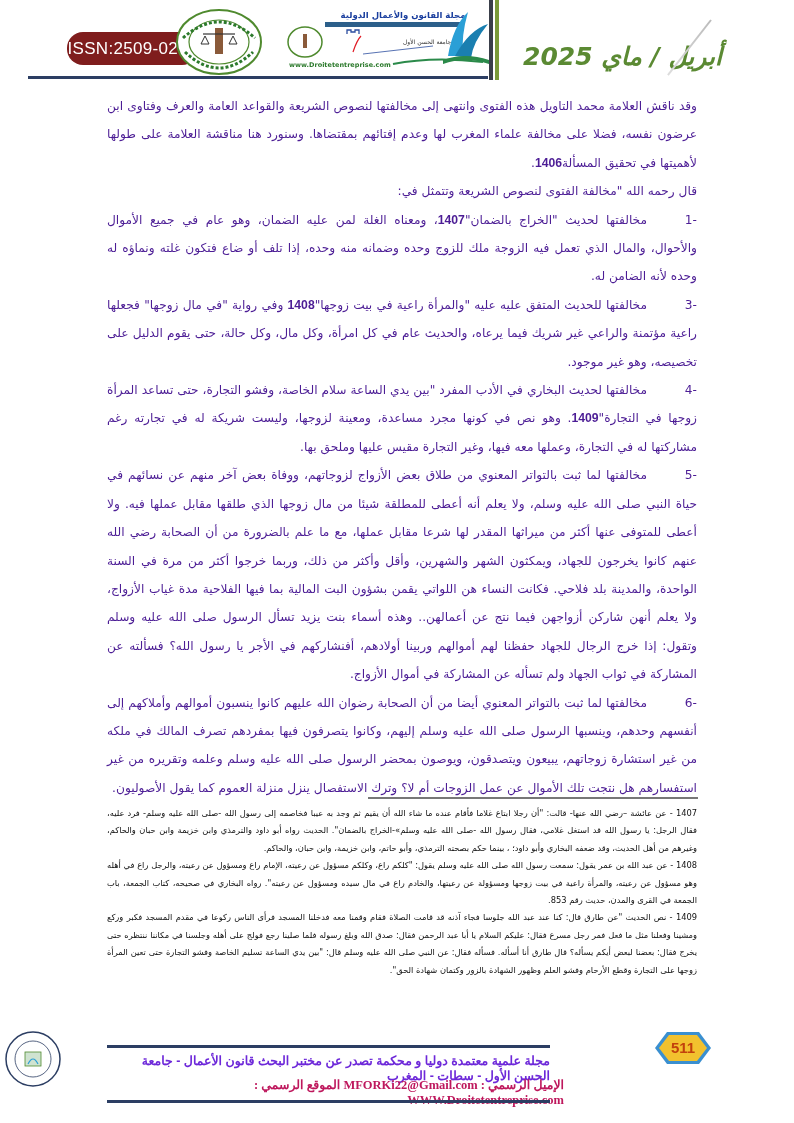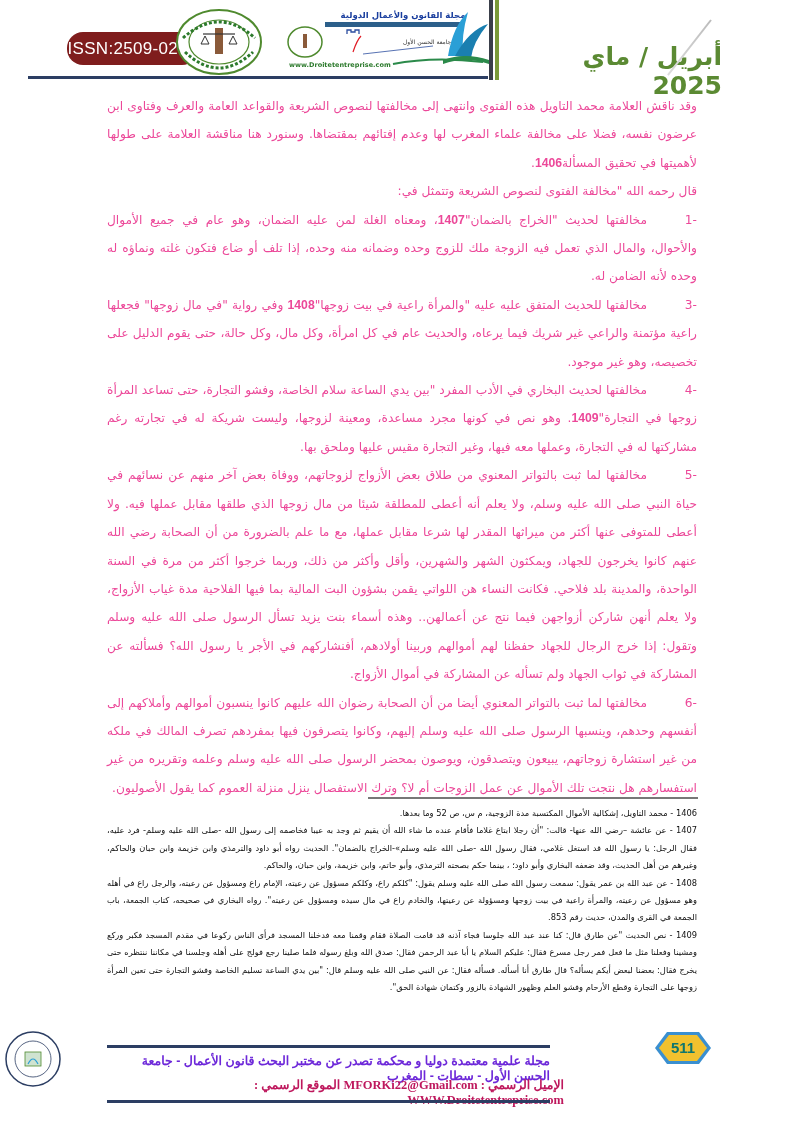--- a/index.html
+++ b/index.html
@@ -7,37 +7,37 @@
   
   .header { position:absolute; left:0; top:0; width:794px; height:80px; }
   .issn { position:absolute; left:31px; top:32px; width:131px; height:33px; background:#7f1d1d; border-radius:16px; color:#fff; font-family:"Liberation Sans", sans-serif; font-size:17px; font-weight:normal; line-height:33px; text-align:center; letter-spacing:0.3px;margin-left:36px; }
   .lab-logo { position:absolute; left:175px; top:8px; width:88px; height:68px; }
   .journal-logo { position:absolute; left:283px; top:6px; width:210px; height:64px; }
   .vbar1 { position:absolute; left:489px; top:0; width:4px; height:80px; background:#3a3f4a; }
   .vbar2 { position:absolute; left:495px; top:0; width:4px; height:80px; background:#7a9a3a; }
   .issue-line { position:absolute; left:520px; top:3px; width:200px; text-align:left; direction:ltr; font-family:"DejaVu Sans", sans-serif; font-weight:bold; }
   .issue-num { color:#e01b24; font-size:21px; }
   .issue-label { color:#1a3e9e; font-size:21px; }
-  .issue-date { position:absolute; left:512px; top:42px; width:210px; direction:ltr; text-align:left; color:#5b8a33; font-size:25px; font-weight:bold; font-family:"DejaVu Sans", sans-serif; }
+  .issue-date { position:absolute; left:512px; top:42px; width:210px; direction:ltr; text-align:left; color:#5b8a33; font-size:25px; font-weight:bold; font-family:"DejaVu Sans", sans-serif;font-style:italic; }
   .diag { position:absolute; left:710px; top:20px; width:2px; height:70px; background:linear-gradient(#bbb,#ddd); transform:rotate(38deg); transform-origin:top; }
   .header-rule { position:absolute; left:28px; top:76px; width:460px; height:3px; background:#2c3e63; }
   
-  .content { position:absolute; left:107px; top:92px; width:590px; direction:rtl; text-align:justify; font-family:"DejaVu Sans", sans-serif; font-size:12.2px; line-height:28.4px; color:#ec4899; }
+  .content { position:absolute; left:107px; top:92px; width:590px; direction:rtl; text-align:justify; font-family:"DejaVu Sans", sans-serif; font-size:12.2px; line-height:28.4px; color:#4c1d95; }
   .content p { margin:0; }
   .content b { font-family:"Liberation Sans", sans-serif; font-weight:bold; }
   .item-num { display:inline-block; width:50px; }
   .fn-rule { position:absolute; left:368px; top:797px; width:330px; height:1.5px; background:#777; }
   .footnotes { position:absolute; left:107px; top:805px; width:590px; direction:rtl; text-align:justify; font-family:"DejaVu Sans", sans-serif; font-size:8.3px; line-height:17.4px; color:#111; }
   .footnotes p { margin:0; }
   
   .footer-rule { position:absolute; left:107px; width:443px; height:3px; background:#2c3e63; }
   .footer-line1 { position:absolute; left:107px; top:1053px; width:443px; direction:rtl; text-align:right; font-family:"Liberation Sans", sans-serif; font-weight:bold; font-size:12.5px; color:#6d28d9; }
   .footer-line2 { position:absolute; left:121px; top:1077px; width:443px; direction:rtl; text-align:right; font-family:Liberation Serif, serif; font-weight:bold; font-size:12.5px; color:#be185d; }
   .page-badge { position:absolute; left:653px; top:1030px; width:60px; height:36px; }
-  .page-badge span { position:absolute; left:0; top:0; width:60px; height:36px; line-height:36px; text-align:center; font-family:"Liberation Sans", sans-serif; font-weight:bold; font-size:15px; color:#0f766e; }
+  .page-badge span { position:absolute; left:0; top:0; width:60px; height:36px; line-height:36px; text-align:center; font-family:"Liberation Sans", sans-serif; font-weight:bold; font-size:15px; color:#c2410c; }
   .seal { position:absolute; left:4px; top:1030px; width:58px; height:58px; }
 </style>
 </head>
 <body>
 
 <div class="header">
   <div class="issn">ISSN:2509-0291</div>
 
   <svg class="lab-logo" viewBox="0 0 88 68">
     <ellipse cx="44" cy="34" rx="42" ry="32" fill="#fff" stroke="#4f8a2e" stroke-width="2"></ellipse>
@@ -83,21 +83,20 @@
 
   <p><span class="item-num">-1</span><span>مخالفتها لحديث "الخراج بالضمان"</span><b>1407</b><span>، ومعناه الغلة لمن عليه الضمان، وهو عام في جميع الأموال والأحوال، والمال الذي تعمل فيه الزوجة ملك للزوج وحده وضمانه منه وحده، إذا تلف أو ضاع فتكون غلته ونماؤه له وحده لأنه الضامن له.</span></p>
   <p><span class="item-num">-3</span><span>مخالفتها للحديث المتفق عليه عليه "والمرأة راعية في بيت زوجها"</span><b>1408</b><span> وفي رواية "في مال زوجها" فجعلها راعية مؤتمنة والراعي غير شريك فيما يرعاه، والحديث عام في كل امرأة، وكل مال، وكل حالة، حتى يقوم الدليل على تخصيصه، وهو غير موجود.</span></p>
   <p><span class="item-num">-4</span><span>مخالفتها لحديث البخاري في الأدب المفرد "بين يدي الساعة سلام الخاصة، وفشو التجارة، حتى تساعد المرأة زوجها في التجارة"</span><b>1409</b><span>. وهو نص في كونها مجرد مساعدة، ومعينة لزوجها، وليست شريكة له في تجارته رغم مشاركتها له في التجارة، وعملها معه فيها، وغير التجارة مقيس عليها وملحق بها.</span></p>
   <p><span class="item-num">-5</span><span>مخالفتها لما ثبت بالتواتر المعنوي من طلاق بعض الأزواج لزوجاتهم، ووفاة بعض آخر منهم عن نسائهم في حياة النبي صلى الله عليه وسلم، ولا يعلم أنه أعطى للمطلقة شيئا من مال زوجها الذي طلقها مقابل عملها فيه. ولا أعطى للمتوفى عنها أكثر من ميراثها المقدر لها شرعا مقابل عملها، مع ما علم بالضرورة من أن الصحابة رضي الله عنهم كانوا يخرجون للجهاد، ويمكثون الشهر والشهرين، وأقل وأكثر من ذلك، وربما خرجوا أكثر من مرة في السنة الواحدة، والمدينة بلد فلاحي. فكانت النساء هن اللواتي يقمن بشؤون البت المالية بما فيها الفلاحية مدة غياب الأزواج، ولا يعلم أنهن شاركن أزواجهن فيما نتج عن أعمالهن.. وهذه أسماء بنت يزيد تسأل الرسول صلى الله عليه وسلم وتقول: إذا خرج الرجال للجهاد حفظنا لهم أموالهم وربينا أولادهم، أفنشاركهم في الأجر يا رسول الله؟ فسألته عن المشاركة في ثواب الجهاد ولم تسأله عن المشاركة في أموال الأزواج.</span></p>
   <p><span class="item-num">-6</span><span>مخالفتها لما ثبت بالتواتر المعنوي أيضا من أن الصحابة رضوان الله عليهم كانوا ينسبون أموالهم وأملاكهم إلى أنفسهم وحدهم، وينسبها الرسول صلى الله عليه وسلم إليهم، وكانوا يتصرفون فيها بمفردهم تصرف المالك في ملكه من غير استشارة زوجاتهم، يبيعون ويتصدقون، ويوصون بمحضر الرسول صلى الله عليه وسلم وعلمه وتقريره من غير استفسارهم هل نتجت تلك الأموال عن عمل الزوجات أم لا؟ وترك الاستفصال ينزل منزلة العموم كما يقول الأصوليون.</span></p>
 </div>
 
 <div class="fn-rule"></div>
 <div class="footnotes">
-  <p>1406 - محمد التاويل، إشكالية الأموال المكتسبة مدة الزوجية، م س، ص 52 وما بعدها.</p>
   <p>1407 - عن عائشة –رضي الله عنها- قالت: "أن رجلا ابتاع غلاما فأقام عنده ما شاء الله أن يقيم ثم وجد به عيبا فخاصمه إلى رسول الله -صلى الله عليه وسلم- فرد عليه، فقال الرجل: يا رسول الله قد استغل غلامي، فقال رسول الله -صلى الله عليه وسلم»-الخراج بالضمان". الحديث رواه أبو داود والترمذي وابن خزيمة وابن حبان والحاكم، وغيرهم من أهل الحديث، وقد ضعفه البخاري وأبو داود؛ ، بينما حكم بصحته الترمذي، وأبو حاتم، وابن خزيمة، وابن حبان، والحاكم.</p>
   <p>1408 - عن عبد الله بن عمر يقول: سمعت رسول الله صلى الله عليه وسلم يقول: "كلكم راع، وكلكم مسؤول عن رعيته، الإمام راع ومسؤول عن رعيته، والرجل راع في أهله وهو مسؤول عن رعيته، والمرأة راعية في بيت زوجها ومسؤولة عن رعيتها، والخادم راع في مال سيده ومسؤول عن رعيته". رواه البخاري في صحيحه، كتاب الجمعة، باب الجمعة في القرى والمدن، حديث رقم 853.</p>
   <p>1409 - نص الحديث "عن طارق قال: كنا عند عبد الله جلوسا فجاء آذنه قد قامت الصلاة فقام وقمنا معه فدخلنا المسجد فرأى الناس ركوعا في مقدم المسجد فكبر وركع ومشينا وفعلنا مثل ما فعل فمر رجل مسرع فقال: عليكم السلام يا أبا عبد الرحمن فقال: صدق الله وبلغ رسوله فلما صلينا رجع فولج على أهله وجلسنا في مكاننا ننتظره حتى يخرج فقال: بعضنا لبعض أيكم يسأله؟ قال طارق أنا أسأله. فسأله فقال: عن النبي صلى الله عليه وسلم قال: "بين يدي الساعة تسليم الخاصة وفشو التجارة حتى تعين المرأة زوجها على التجارة وقطع الأرحام وفشو العلم وظهور الشهادة بالزور وكتمان شهادة الحق".</p>
 </div>
 
 <svg class="seal" viewBox="0 0 58 58">
   <circle cx="29" cy="29" r="27" fill="#fff" stroke="#2c3e63" stroke-width="1.5"></circle>
   <circle cx="29" cy="29" r="18" fill="#fff" stroke="#2c3e63" stroke-width="0.8"></circle>
   <rect x="21" y="22" width="16" height="14" fill="#cfe3d0" stroke="#4f8a2e" stroke-width="0.8"></rect>
   <path d="M24 34 Q29 24 34 34" fill="none" stroke="#2a9fd6" stroke-width="1.2"></path>

